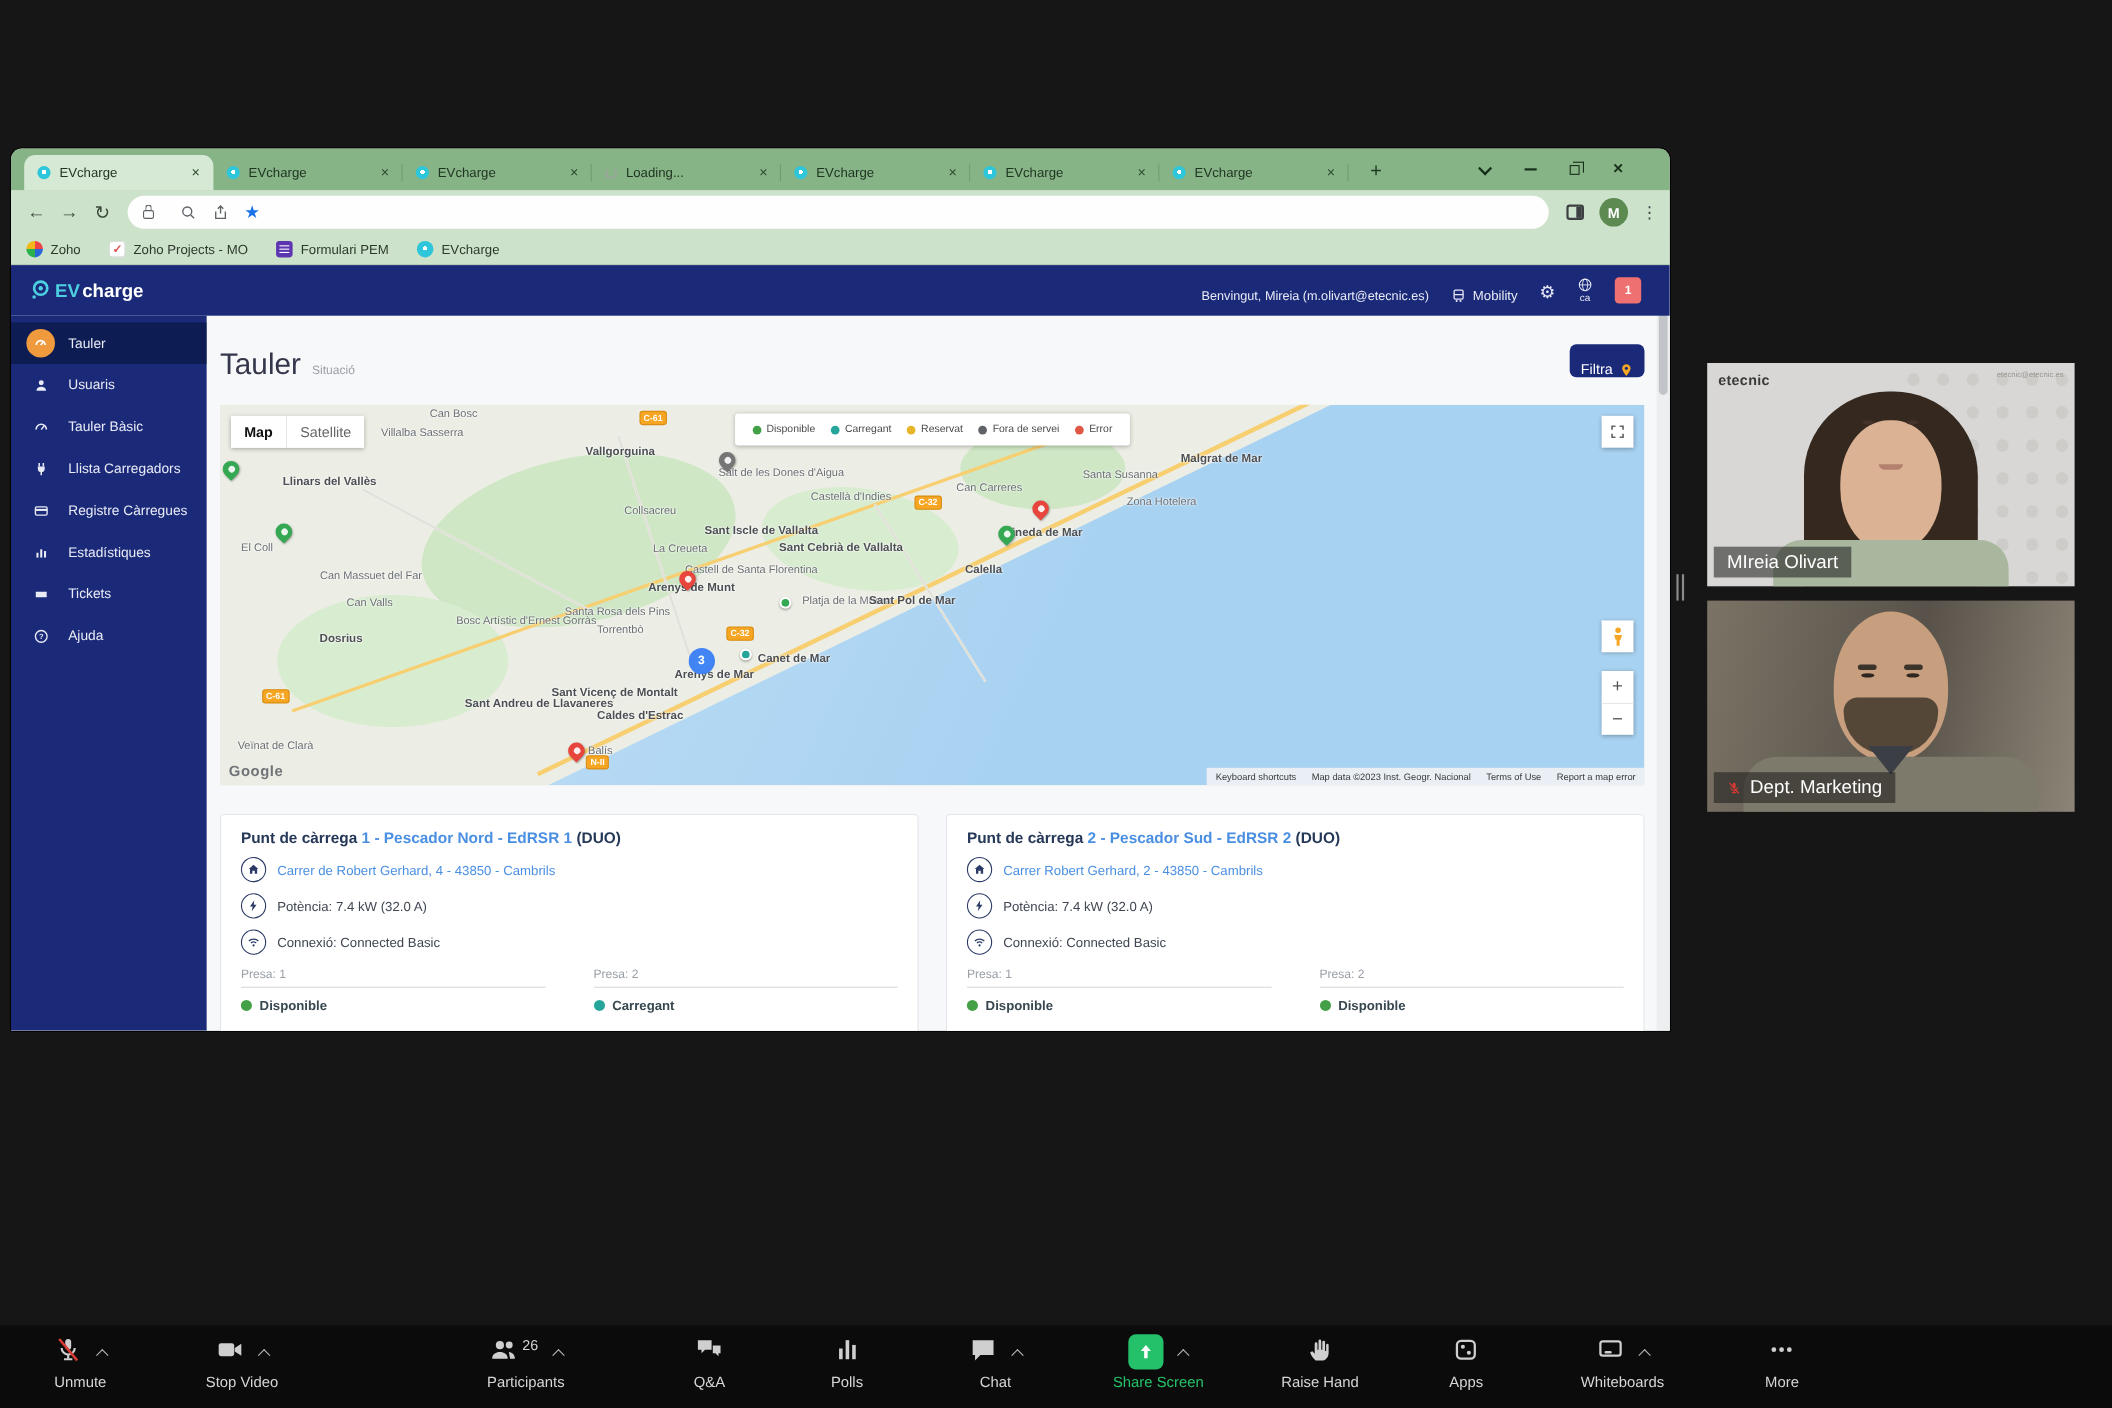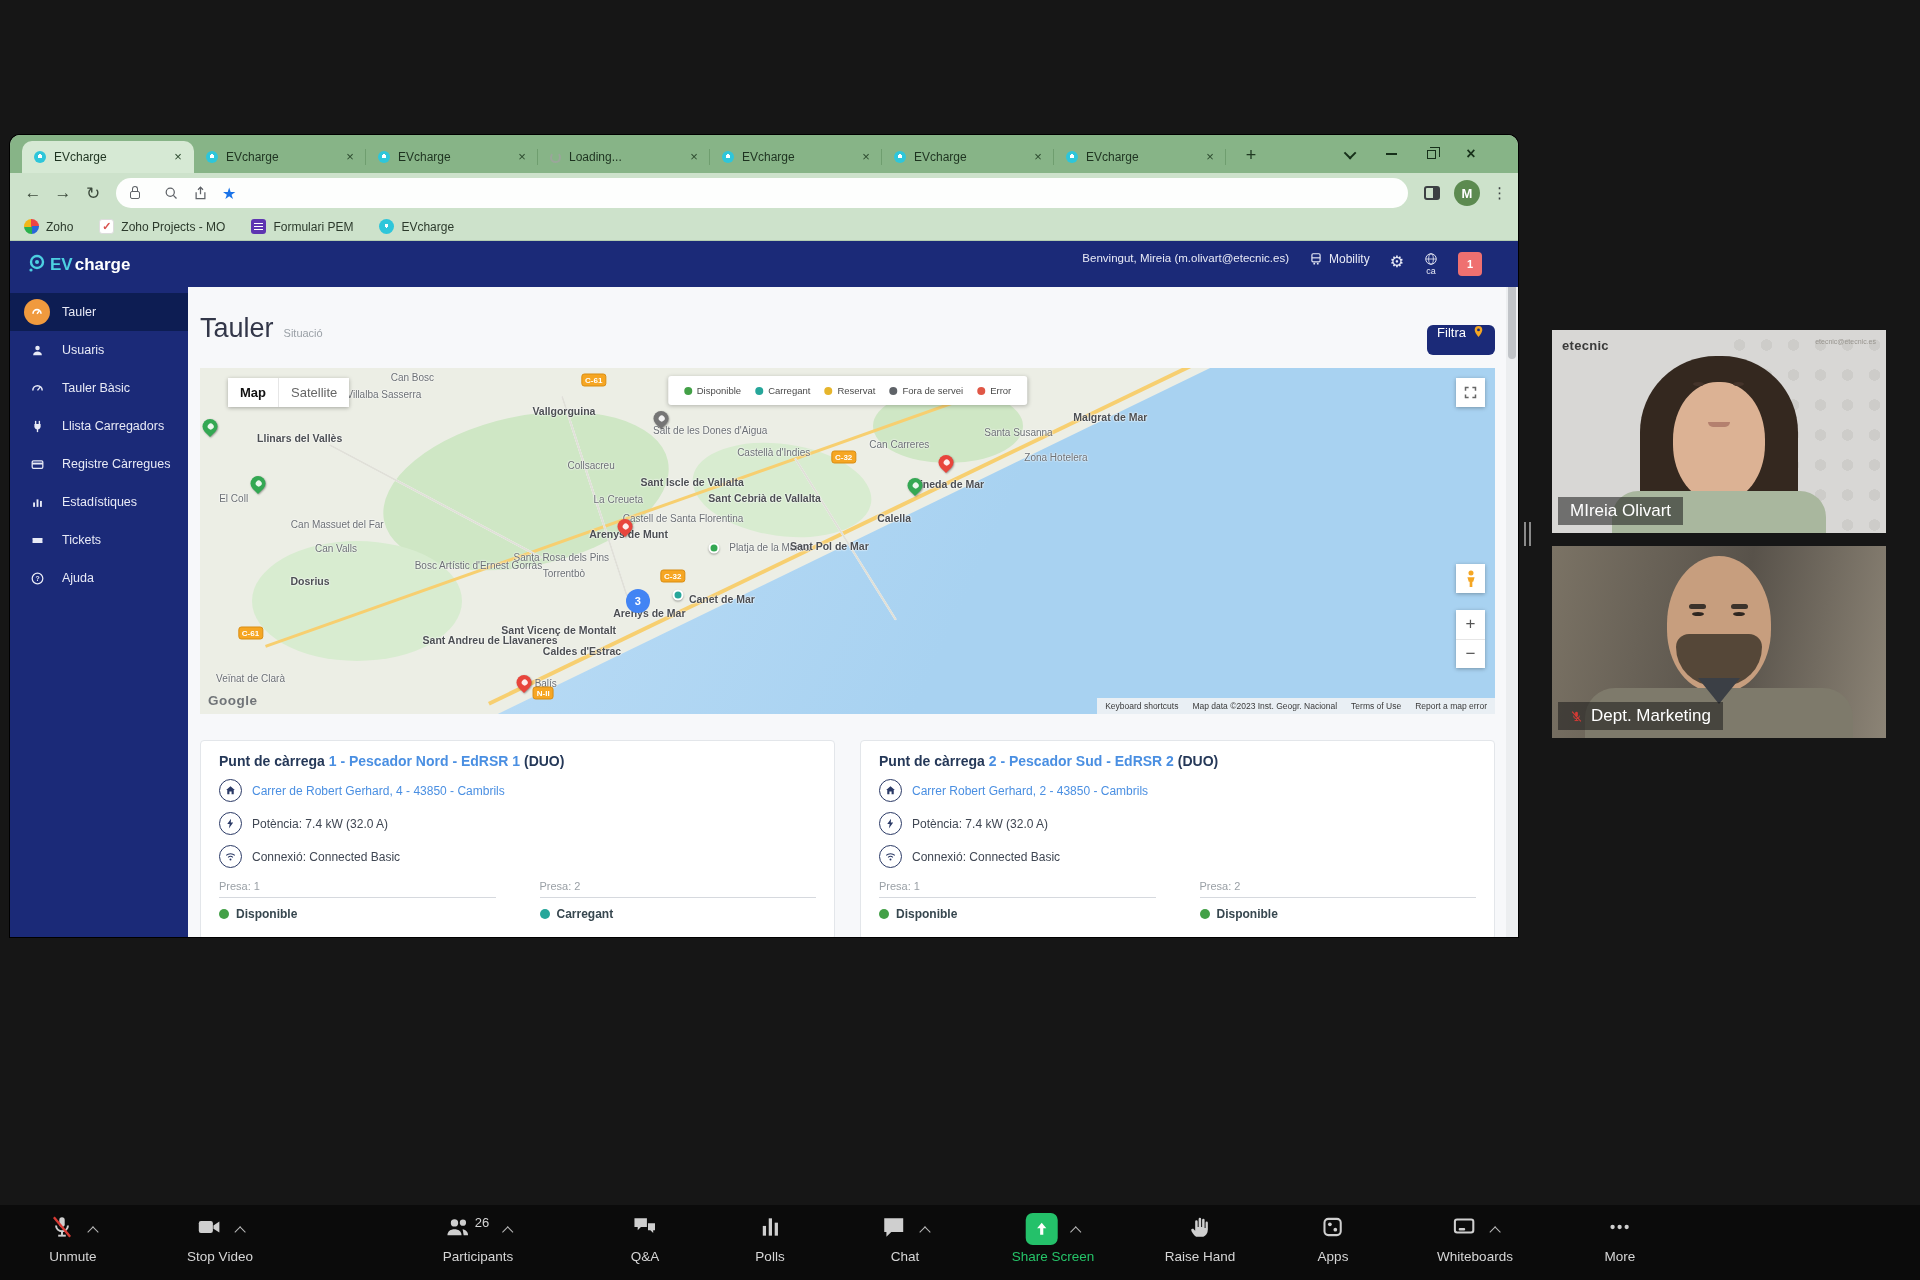--- a/index.html
+++ b/index.html
@@ -50,55 +50,55 @@
   .bmi.pem{background:#5e35b1;}
   .bmi.pem i{display:block;width:9px;height:1.6px;background:#fff;box-shadow:0 3px 0 #fff,0 -3px 0 #fff;}
   .bmi.evc{border-radius:50%;background:radial-gradient(circle at 50% 45%, #fff 0 2px, #2ec6da 2px 7px);}
 
   
   #page{position:relative;height:696px;background:#f7f8fa;}
   #dnav{position:absolute;left:0;top:0;right:0;height:46px;background:#1b2a78;display:flex;align-items:center;z-index:5;}
   #brand{display:flex;align-items:flex-end;margin-left:16px;gap:2px;}
   #brand .ev{color:#4dd0e1;font-weight:bold;font-size:17px;}
   #brand .charge{color:#fff;font-weight:bold;font-size:17px;}
-  #dnav-right{margin-left:auto;display:flex;align-items:flex-start;gap:20px;margin-right:36px;color:#e8eaf6;}
+  #dnav-right{margin-left:auto;display:flex;align-items:flex-end;gap:20px;margin-right:26px;color:#e8eaf6;}
   #welcome{font-size:11.5px;}
   .mobility{display:flex;align-items:center;gap:6px;font-size:12px;}
   .gear{font-size:16px;color:#e8eaf6;}
   .locale{display:flex;flex-direction:column;align-items:center;font-size:9px;line-height:9px;gap:1px;}
   #navbadge{width:24px;height:24px;border-radius:4px;background:#ef7070;color:#fff;font-size:11px;font-weight:bold;display:flex;align-items:center;justify-content:center;}
 
   #sidebar{position:absolute;left:0;top:46px;bottom:0;width:178px;background:#1b2a78;padding-top:6px;}
   .sitem{display:flex;align-items:center;gap:12px;height:38px;padding-left:14px;color:#e8eaf6;font-size:12.5px;}
   .sitem.active{background:#0d1d53;}
   .sico{width:26px;height:26px;display:flex;align-items:center;justify-content:center;flex:0 0 26px;}
   .sico.orange{background:#f09a3e;border-radius:50%;}
 
   #main{position:absolute;left:178px;top:46px;right:12px;bottom:0;background:#f7f8fa;padding:0 11px 0 12px;}
   #pghead{display:flex;align-items:baseline;margin-top:26px;height:40px;}
   #pgtitle{font-size:27px;color:#333749;}
   #pgsub{font-size:11px;color:#9aa0a6;margin-left:10px;}
-  #filtra{margin-left:auto;background:#1b2a78;color:#fff;font-size:13px;border-radius:6px;height:30px;padding:0 10px;display:flex;align-items:flex-start;gap:6px;}
+  #filtra{margin-left:auto;background:#1b2a78;color:#fff;font-size:13px;border-radius:6px;height:30px;padding:0 10px;display:flex;align-items:flex-end;gap:6px;}
 
   
   #map{position:relative;margin-top:15px;width:1295px;height:346px;background:#eceee5;overflow:hidden;}
   #water{position:absolute;inset:0;background:linear-gradient(115deg,#c6e2f8 0%,#a8d2f1 60%);
     clip-path:polygon(78% 0,100% 0,100% 100%,23% 100%);}
   .park{position:absolute;border-radius:50%;}
   .road{position:absolute;transform-origin:0 0;}
   .mlabel{position:absolute;transform:translate(-50%,-50%);font-size:10px;color:#6b6f74;white-space:nowrap;text-shadow:0 0 2px #fff,0 0 2px #fff;}
   .mlabel.b{font-size:10.5px;color:#4c4f53;font-weight:bold;}
   .shield{position:absolute;transform:translate(-50%,-50%);background:#f6a623;border:1px solid #d98d12;color:#fff;
     font-size:8px;font-weight:bold;padding:1px 3px;border-radius:3px;}
   .pin{position:absolute;width:15px;height:15px;border-radius:50% 50% 50% 0;transform:translate(-50%,-100%) rotate(-45deg);box-shadow:0 1px 2px rgba(0,0,0,.4);}
   .pin::after{content:"";position:absolute;left:4.5px;top:4.5px;width:6px;height:6px;border-radius:50%;background:rgba(255,255,255,.9);}
   .mdot{position:absolute;width:11px;height:11px;border-radius:50%;border:2px solid #fff;transform:translate(-50%,-50%);box-shadow:0 1px 2px rgba(0,0,0,.35);}
   .cluster{position:absolute;width:24px;height:24px;border-radius:50%;background:#4285f4;border:4px solid rgba(66,133,244,.35);
     color:#fff;font-size:11px;font-weight:bold;display:flex;align-items:center;justify-content:center;transform:translate(-50%,-50%);}
-  #maptype{position:absolute;left:28px;top:10px;display:flex;box-shadow:0 1px 4px rgba(0,0,0,.3);z-index:4;}
+  #maptype{position:absolute;left:10px;top:10px;display:flex;box-shadow:0 1px 4px rgba(0,0,0,.3);z-index:4;}
   #maptype div{background:#fff;height:29px;padding:0 12px;font-size:13px;display:flex;align-items:center;}
   #maptype .on{font-weight:bold;color:#111;}
   #maptype .off{color:#666;border-left:1px solid #e6e6e6;}
   #legend{position:absolute;left:50%;transform:translateX(-50%);top:8px;background:#fff;border-radius:3px;
     box-shadow:0 1px 4px rgba(0,0,0,.25);display:flex;align-items:center;gap:14px;padding:9px 16px;z-index:4;}
   .lgi{display:flex;align-items:center;gap:5px;font-size:9.5px;color:#4a4a4a;}
   .lgd{width:8px;height:8px;border-radius:50%;}
   #fullscreen{position:absolute;right:10px;top:10px;width:29px;height:29px;background:#fff;box-shadow:0 1px 4px rgba(0,0,0,.3);
     display:flex;align-items:center;justify-content:center;z-index:4;}
   #pegman{position:absolute;right:10px;top:196px;width:29px;height:29px;background:#fff;box-shadow:0 1px 4px rgba(0,0,0,.3);

